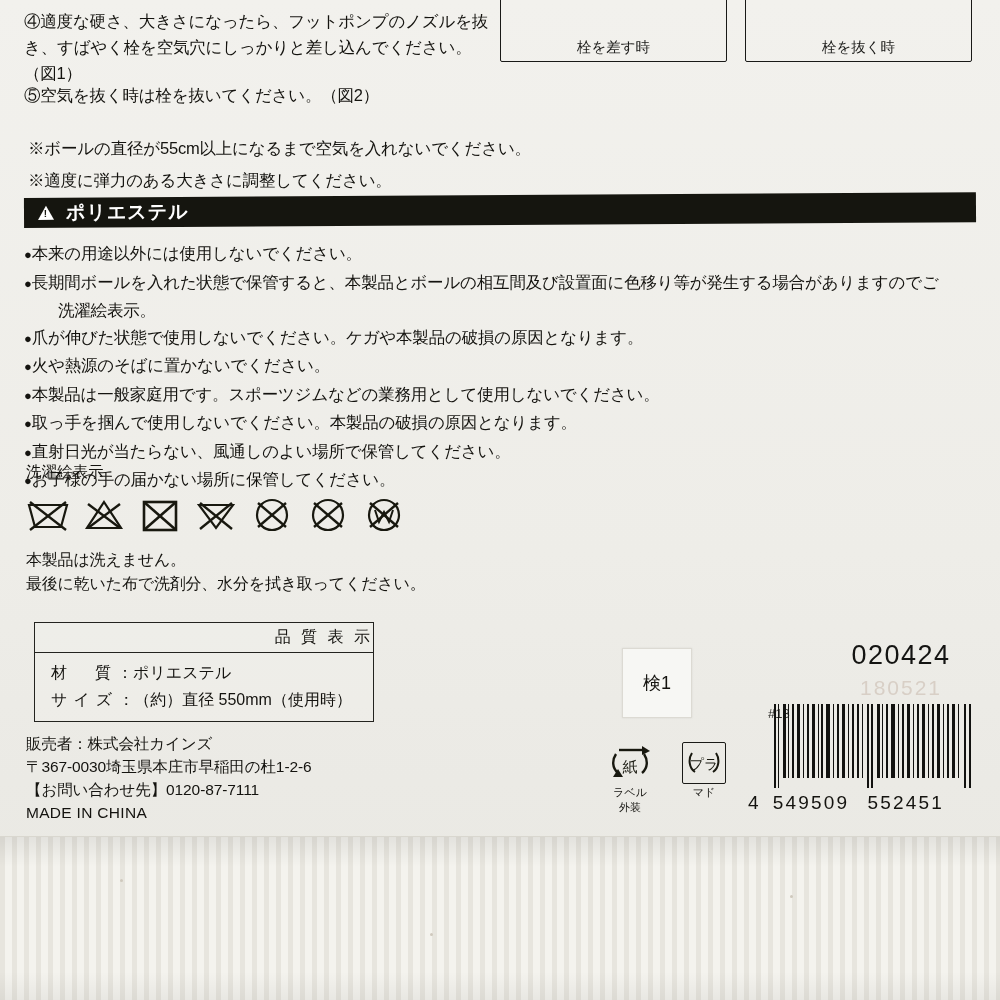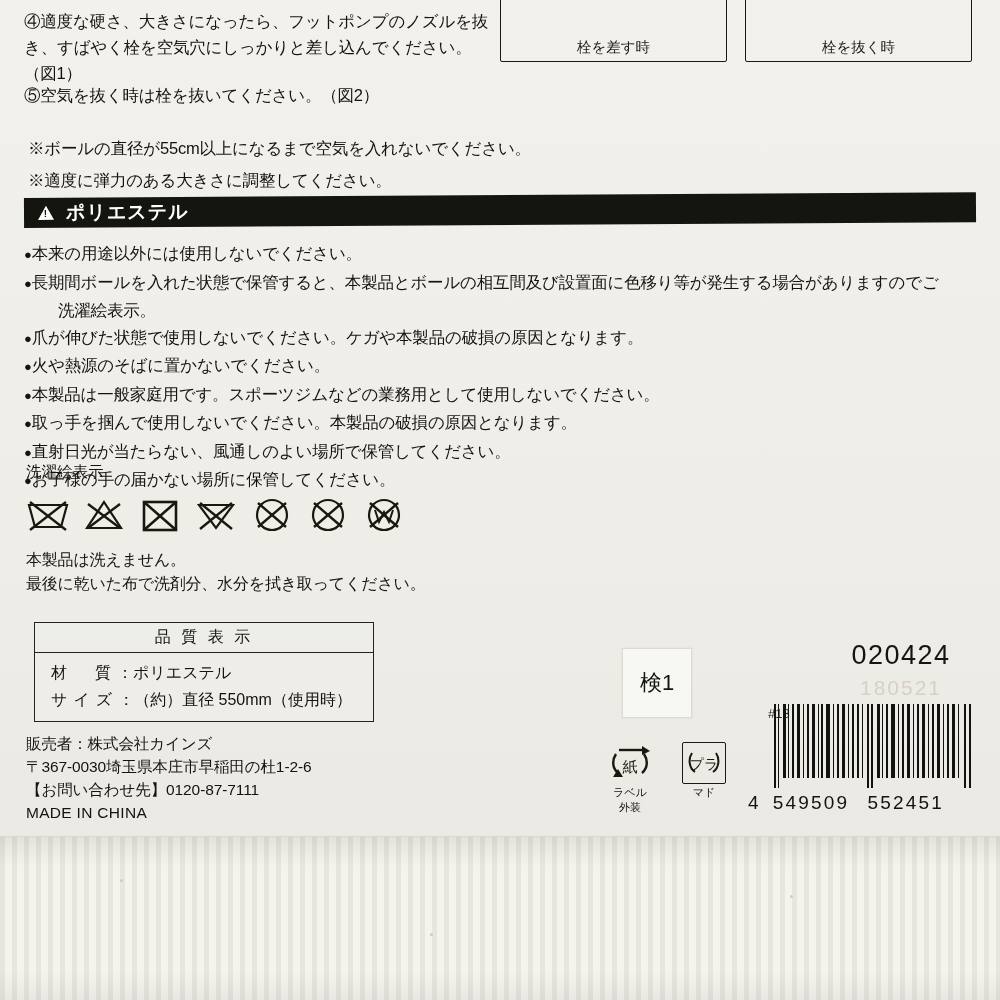--- a/index.html
+++ b/index.html
@@ -172,21 +172,21 @@
   
   .quality {
     position: absolute;
     left: 34px;
     top: 622px;
     width: 338px;
     border: 1.4px solid #23231f;
     background: rgba(255,255,255,0.10);
   }
   .quality .q-head {
-    text-align: center;
+    text-align: right;
     font-size: 16px;
     padding: 4px 0 4px;
     border-bottom: 1.2px solid #23231f;
     letter-spacing: 3px;
   }
   .quality .q-body {
     padding: 6px 10px 8px 16px;
     font-size: 16px;
     line-height: 27px;
   }
@@ -209,21 +209,21 @@
     position: absolute;
     left: 622px;
     top: 648px;
     width: 68px;
     height: 68px;
     background: #f7f7f4;
     border: 1px solid #dcdad3;
     display: flex;
     align-items: center;
     justify-content: center;
-    font-size: 22px;
+    font-size: 18px;
     letter-spacing: 0px;
     box-shadow: 0 0 2px rgba(0,0,0,0.08);
   }
 
   
   .recycle {
     position: absolute;
     left: 604px;
     top: 742px;
     display: flex;

